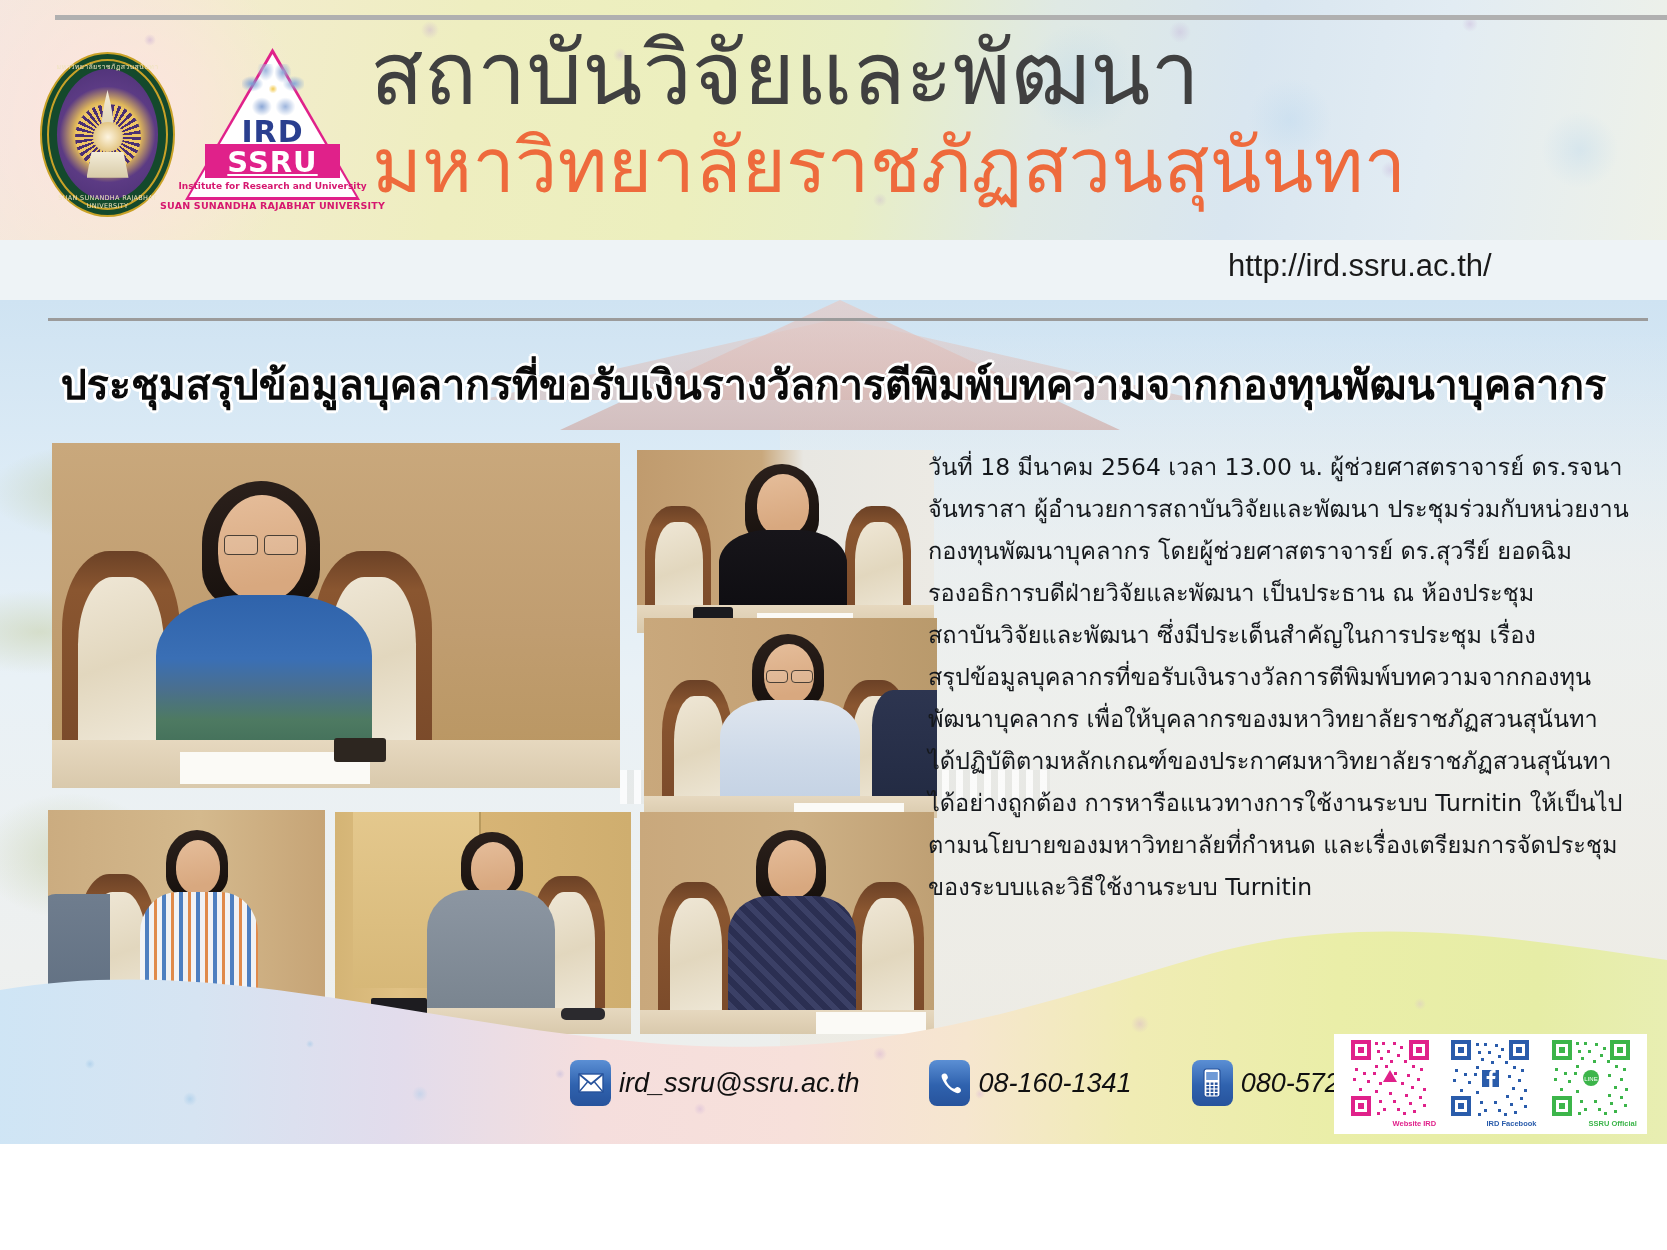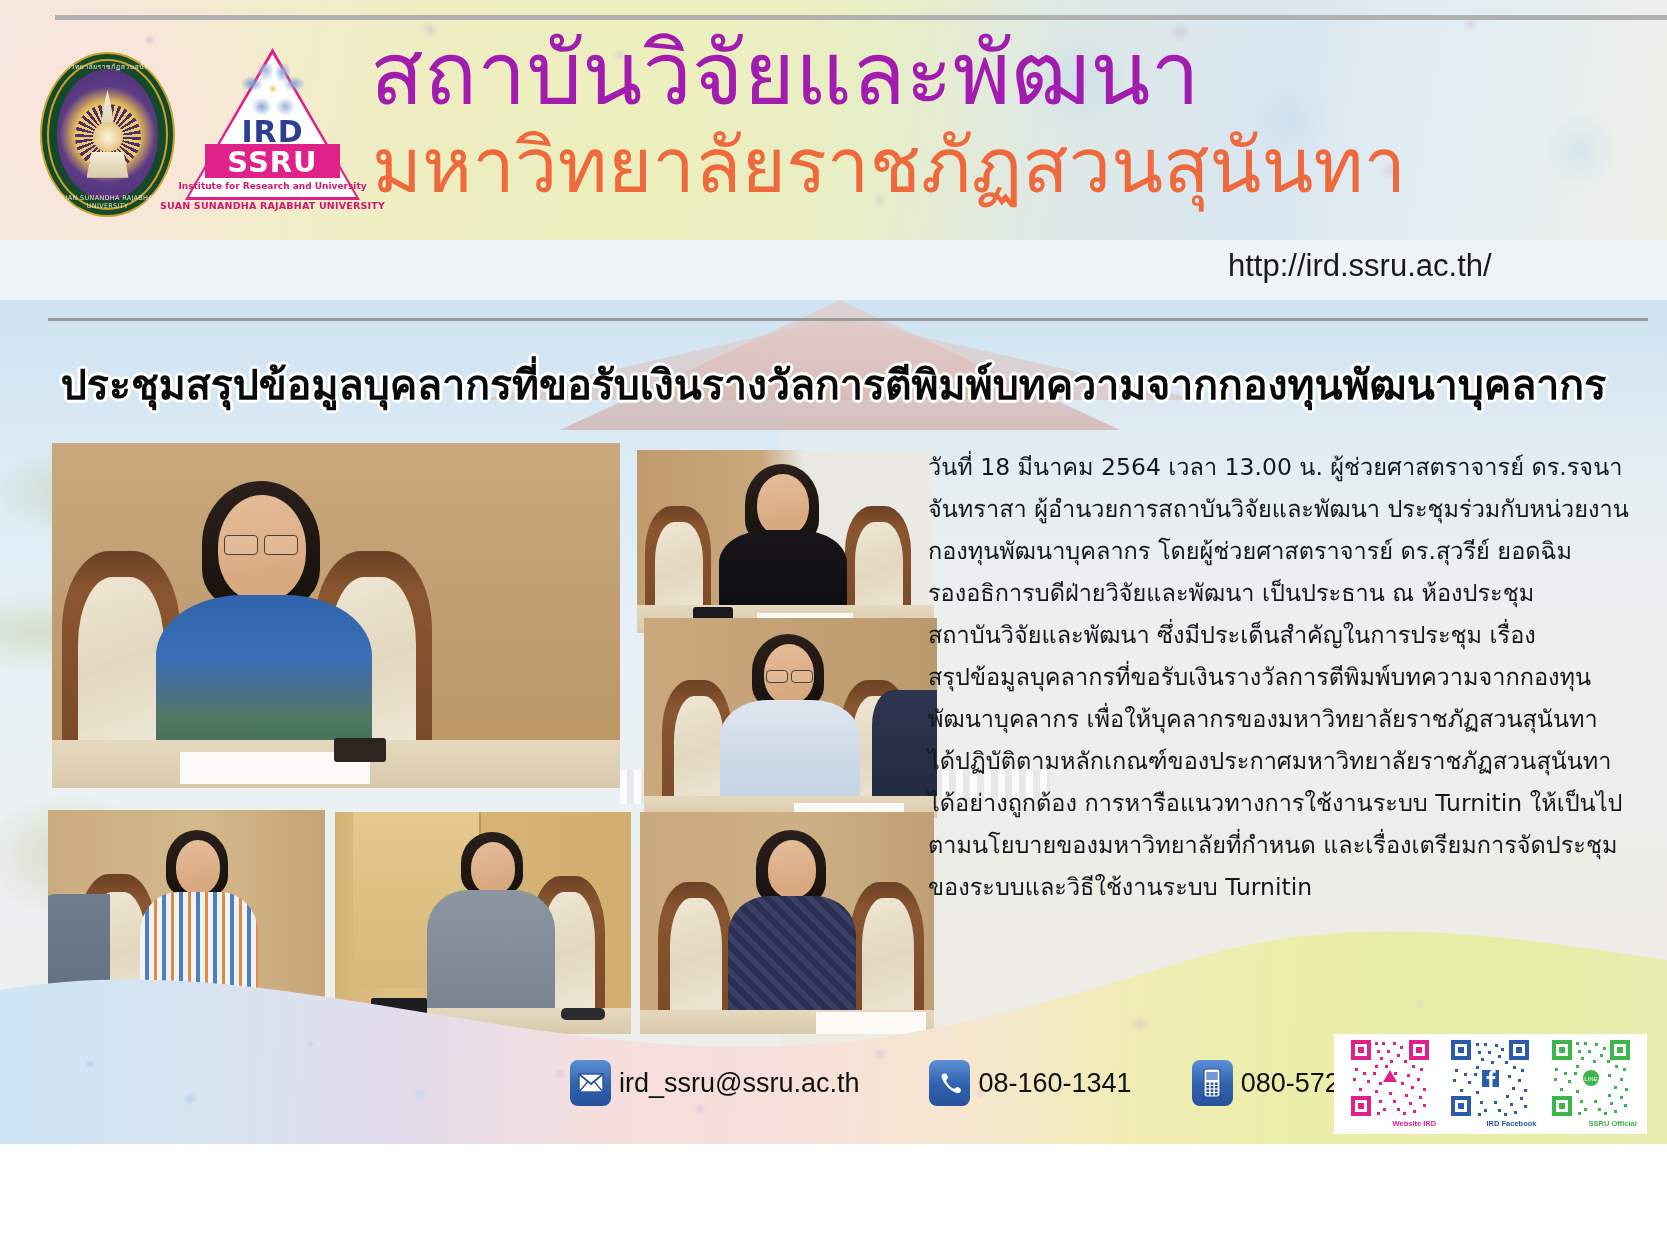--- a/index.html
+++ b/index.html
@@ -188,35 +188,35 @@
     position: absolute; left: 50%; top: 66px; transform: translateX(-50%);
     font-size: 30px; font-weight: bold; color: #2a3f8f;
     letter-spacing: 1px; font-family: "DejaVu Sans", sans-serif;
   }
   .ird-ssru-band {
     position: absolute; left: 20px; top: 96px; width: 135px; height: 34px;
     background: #e0218a;
   }
   .ird-ssru {
     position: absolute; left: 50%; top: 97px; transform: translateX(-50%);
-    font-size: 29px; font-weight: bold; color: #ffffff; letter-spacing: 1px;
+    font-size: 29px; font-weight: bold; color: #ffffff; letter-spacing: 1px; text-decoration: underline;
   }
   .ird-sub {
     position: absolute; left: 50%; top: 133px; transform: translateX(-50%);
     font-size: 9px; color: #d6176f; font-weight: bold; white-space: nowrap;
   }
   .ird-univ {
     position: absolute; left: 50%; top: 152px; transform: translateX(-50%);
     font-size: 9.5px; color: #d6176f; font-weight: bold;
     letter-spacing: .2px; white-space: nowrap;
   }
 
   .th-title-1 {
     position: absolute; left: 370px; top: 30px;
-    font-size: 88px; line-height: 1; color: #a21caf;
+    font-size: 88px; line-height: 1; color: #404040;
     font-family: "DejaVu Sans", sans-serif; white-space: nowrap;
   }
   .th-title-2 {
     position: absolute; left: 372px; top: 128px;
     font-size: 76px; line-height: 1; color: #ee6a3c;
     font-family: "DejaVu Sans", sans-serif; white-space: nowrap;
   }
   .en-title {
     position: absolute; left: 50px; top: 243px;
     font-size: 34px; color: #101010; font-weight: 600;
@@ -309,21 +309,21 @@
       radial-gradient(circle 7px at 880px 160px, rgba(206,168,214,.42), transparent),
       radial-gradient(circle 5px at 980px 200px, rgba(212,172,218,.4), transparent),
       radial-gradient(circle 9px at 1140px 130px, rgba(208,166,212,.38), transparent),
       radial-gradient(circle 5px at 1260px 185px, rgba(214,176,220,.35), transparent),
       radial-gradient(circle 6px at 1420px 110px, rgba(212,178,222,.32), transparent),
       radial-gradient(circle 5px at 1580px 175px, rgba(205,172,216,.3), transparent);
   }
 
   .contact-row {
     position: absolute; left: 570px; bottom: 38px;
-    display: flex; align-items: center; gap: 6px;
+    display: flex; align-items: center; gap: 6px; font-style: italic;
   }
   .contact-item { display: flex; align-items: center; }
   .cicon {
     width: 41px; height: 46px; border-radius: 8px;
     background: linear-gradient(180deg,#5b8fd4 0%, #2f62ae 55%, #27539c 100%);
     display: flex; align-items: center; justify-content: center;
     color: #fff; flex: none;
   }
   .ctext {
     margin-left: 8px; font-size: 27px; color: #101010;

